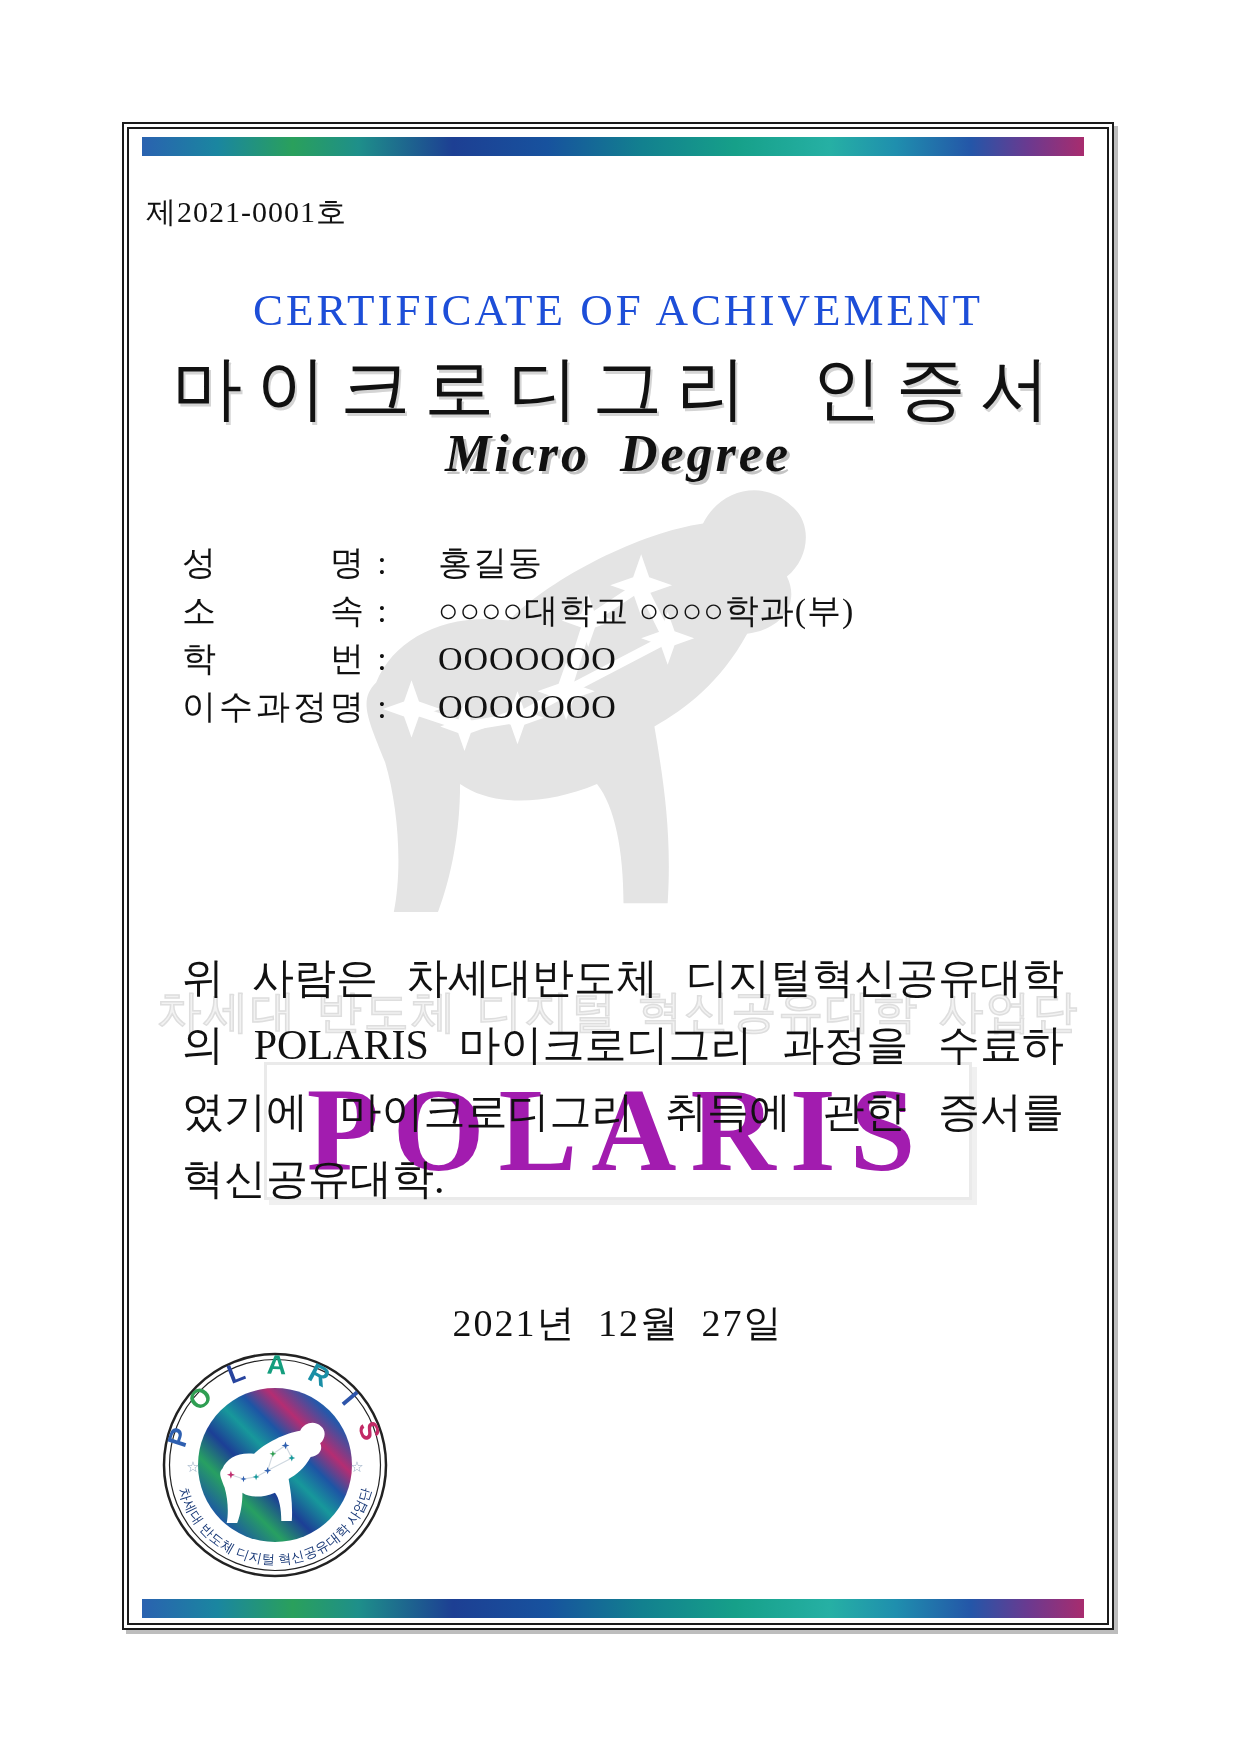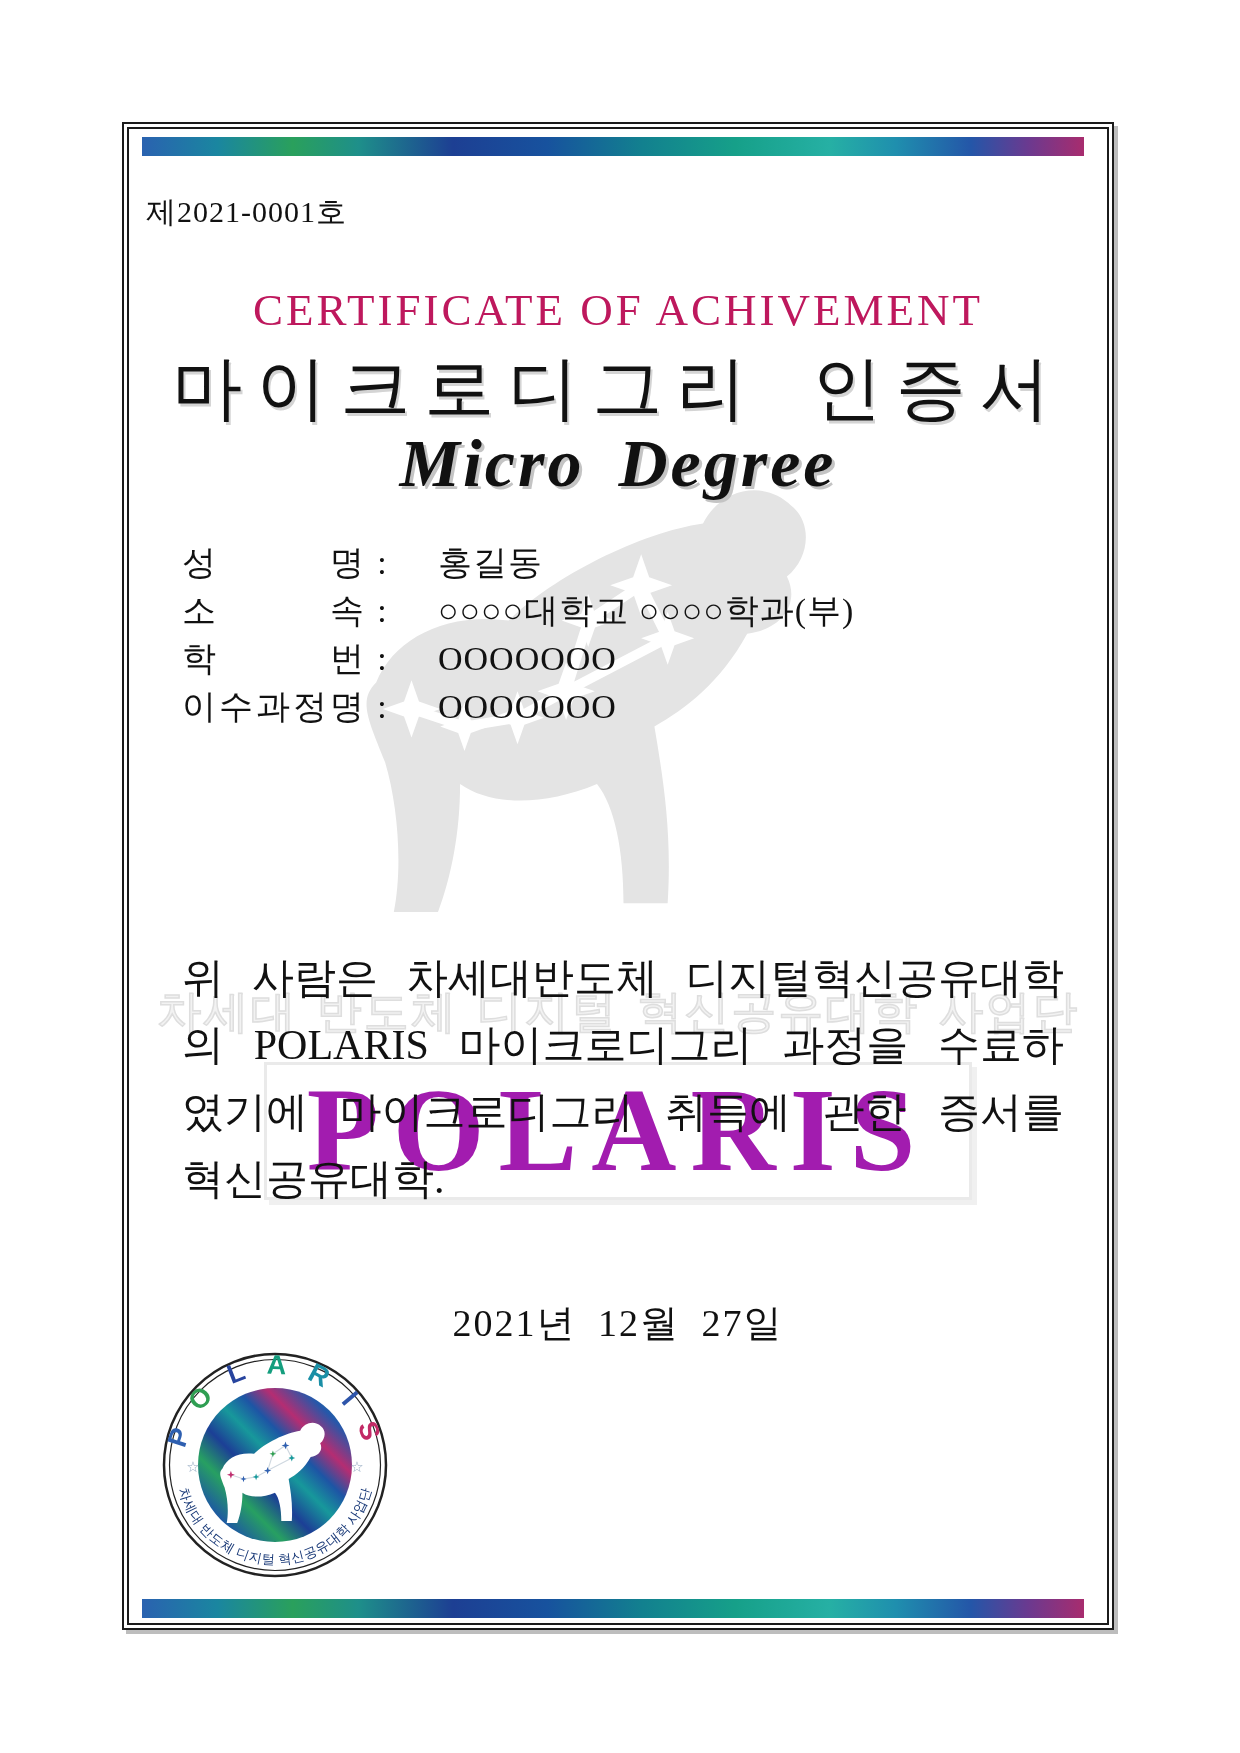--- a/index.html
+++ b/index.html
@@ -9,26 +9,26 @@
          border:2px solid #1b1b1b;box-shadow:4px 4px 0 #bdbdbd;}
   .frame-inner{position:absolute;inset:3px;border:2px solid #1b1b1b;pointer-events:none;}
   .gbar{position:absolute;left:18px;width:942px;height:19px;
         background:linear-gradient(90deg,#2a62b0 0%,#1a86a0 8%,#2aa05c 16%,#1e8f8a 23%,
         #1d3f93 33%,#17529e 43%,#12808f 53%,#16a089 63%,#26b0a4 73%,#1f8fae 80%,
         #2456a8 88%,#6a3a90 94%,#a82c6e 100%);}
   .gbar.top{top:13px;}
   .gbar.bottom{top:1475px;}
   .cert-no{position:absolute;left:22px;top:68px;font-size:30px;letter-spacing:1px;z-index:2;}
   .title-en{position:absolute;left:0;top:160px;width:100%;text-align:center;
-            font-size:45px;letter-spacing:3px;color:#be185d;z-index:2;}
+            font-size:45px;letter-spacing:3px;color:#1d4ed8;z-index:2;}
   .title-ko{position:absolute;left:0;top:218px;width:100%;text-align:center;
             font-size:70px;font-weight:normal;letter-spacing:14px;word-spacing:20px;
             text-shadow:2px 3px 0 #d4d4d4;z-index:2;}
   .subtitle{position:absolute;left:0;top:300px;width:100%;text-align:center;
-            font-size:68px;font-weight:bold;font-style:italic;letter-spacing:3px;word-spacing:14px;
+            font-size:52px;font-weight:bold;font-style:italic;letter-spacing:3px;word-spacing:14px;
             text-shadow:3px 3px 0 #c4c4c4;z-index:2;}
   
   .wm-bear{position:absolute;left:208px;top:328px;width:530px;height:505px;z-index:0;}
   .wm-band{position:absolute;left:0;top:858px;width:100%;text-align:center;white-space:nowrap;
            font-size:45px;letter-spacing:2px;word-spacing:6px;color:#f2f2f2;
            -webkit-text-stroke:1.5px #dedede;z-index:0;}
   .wm-box{position:absolute;left:140px;top:938px;width:702px;height:132px;
           border:3px solid #eaeaea;box-shadow:5px 5px 0 #f0f0f0;z-index:0;
           display:flex;align-items:center;justify-content:center;}
   .wm-box span{font-size:118px;font-weight:bold;letter-spacing:14px;color:#a21caf;line-height:1;}

